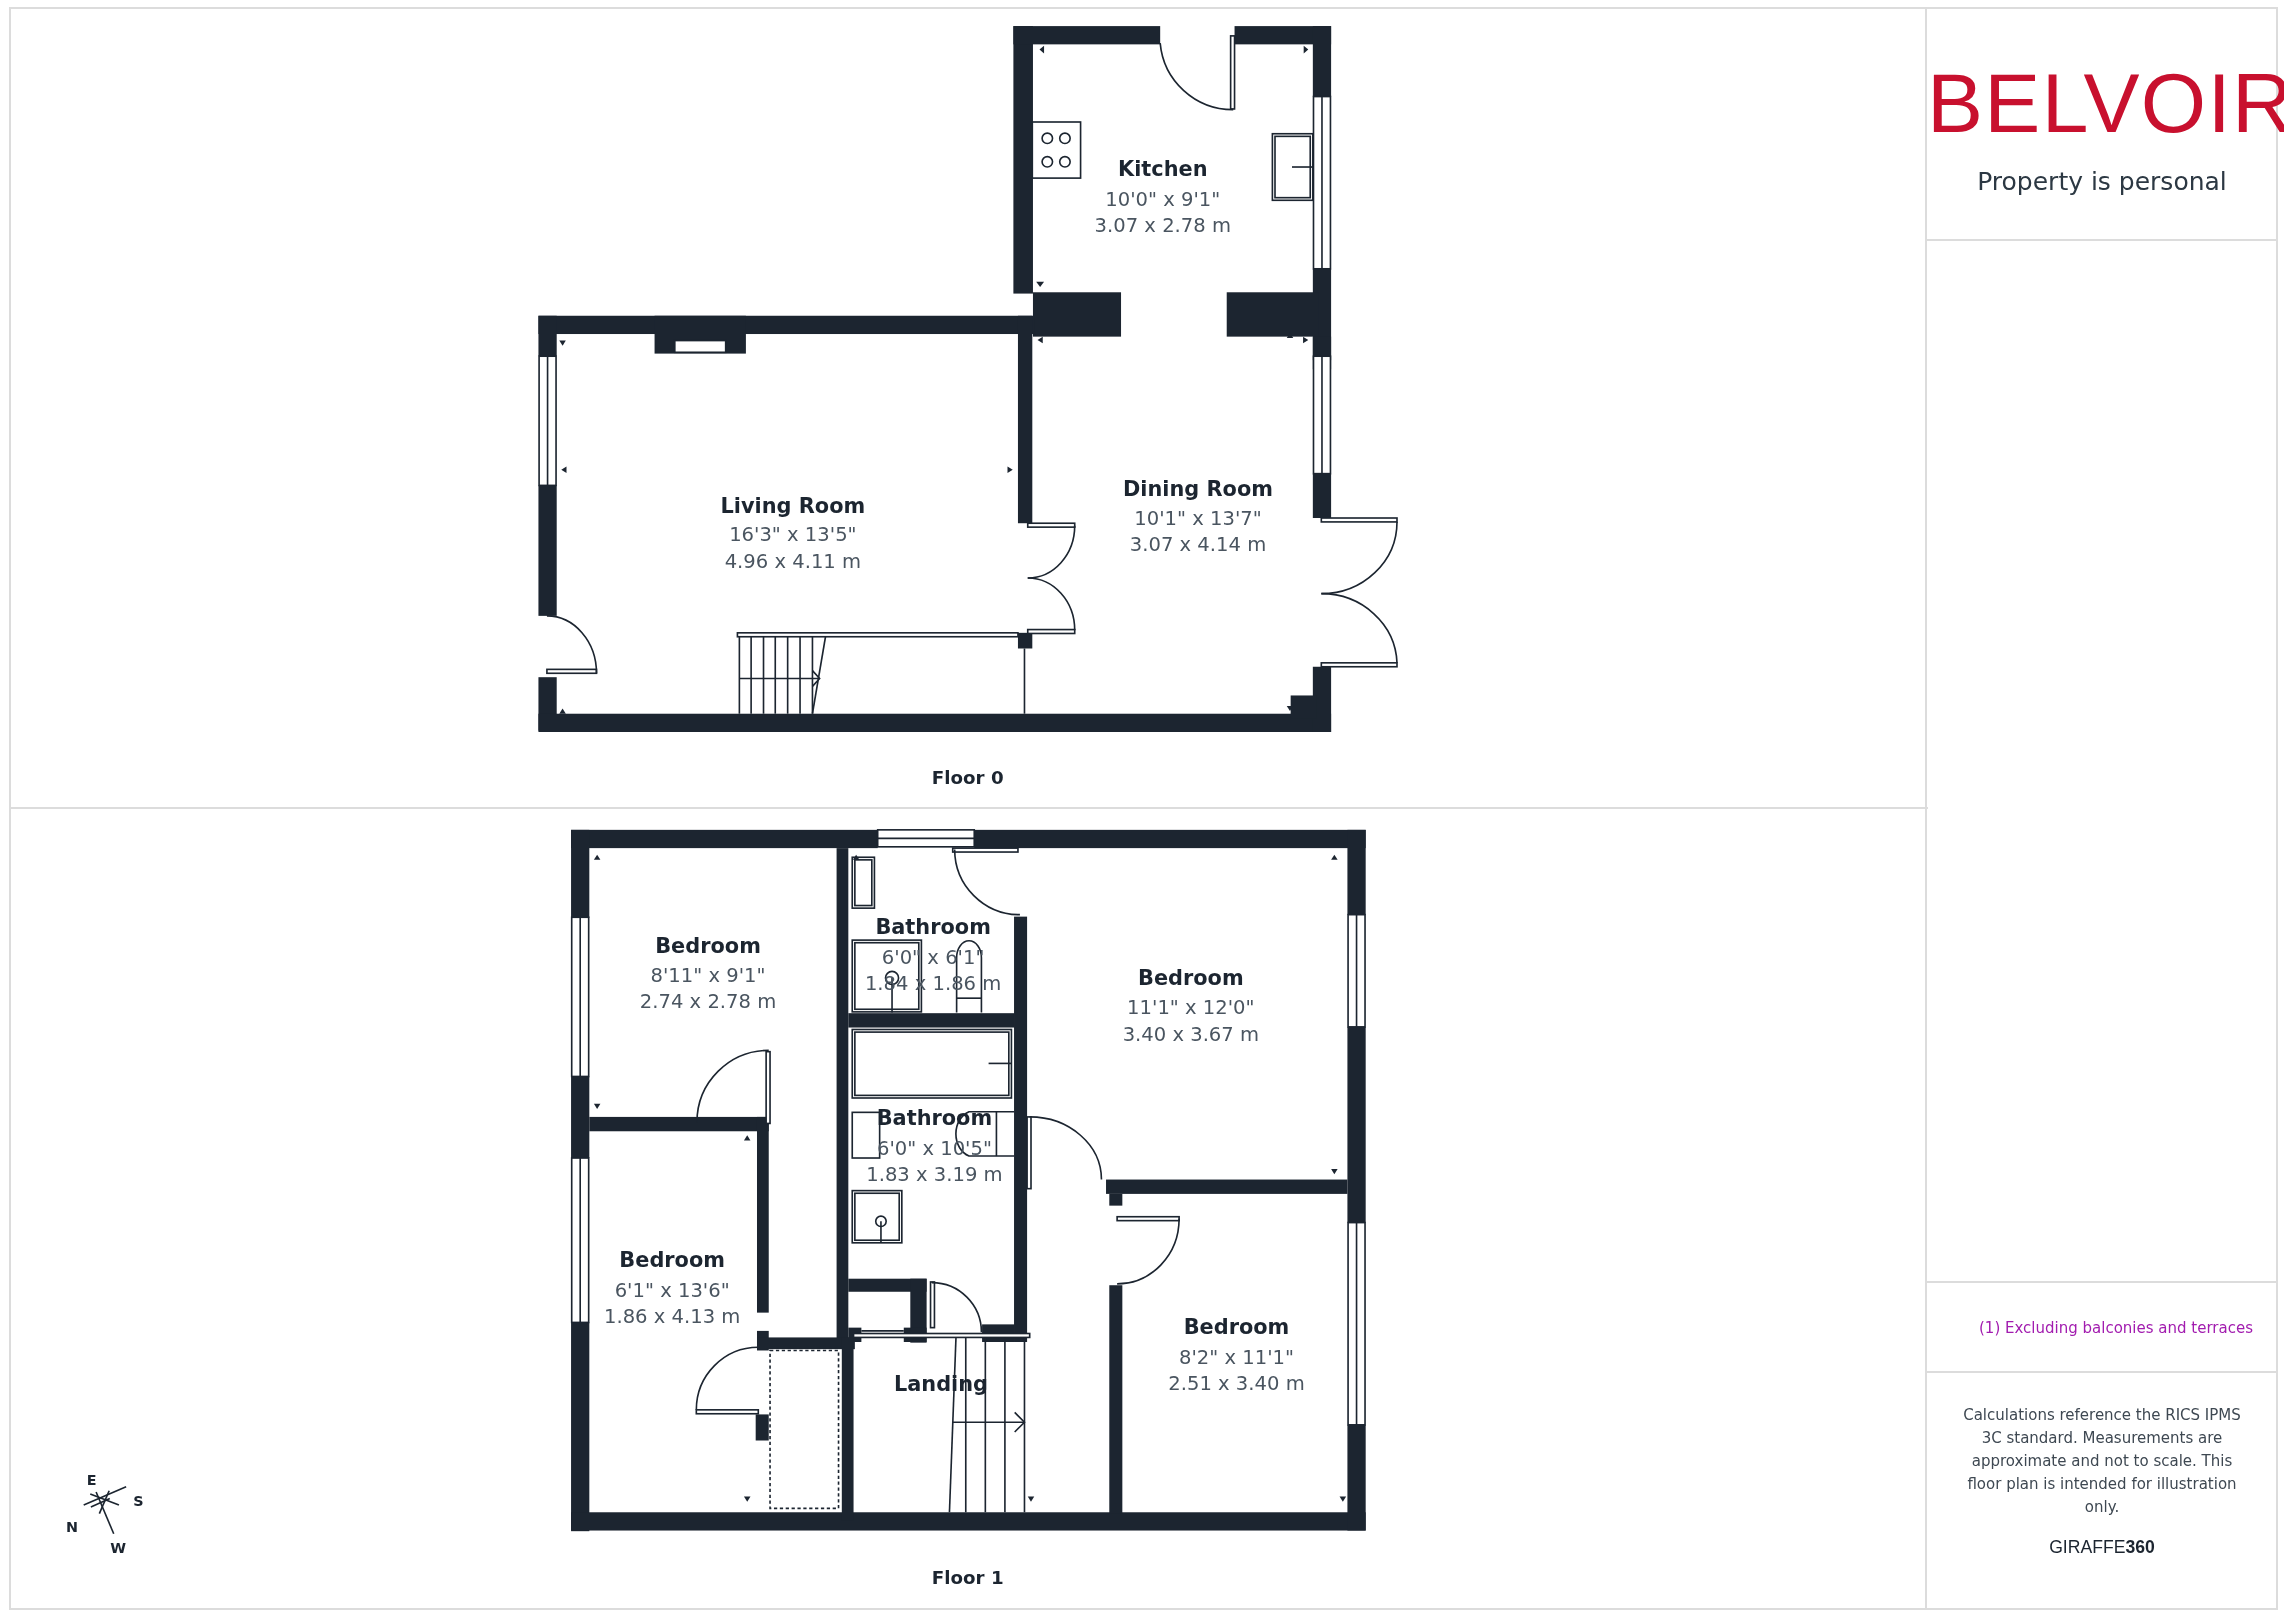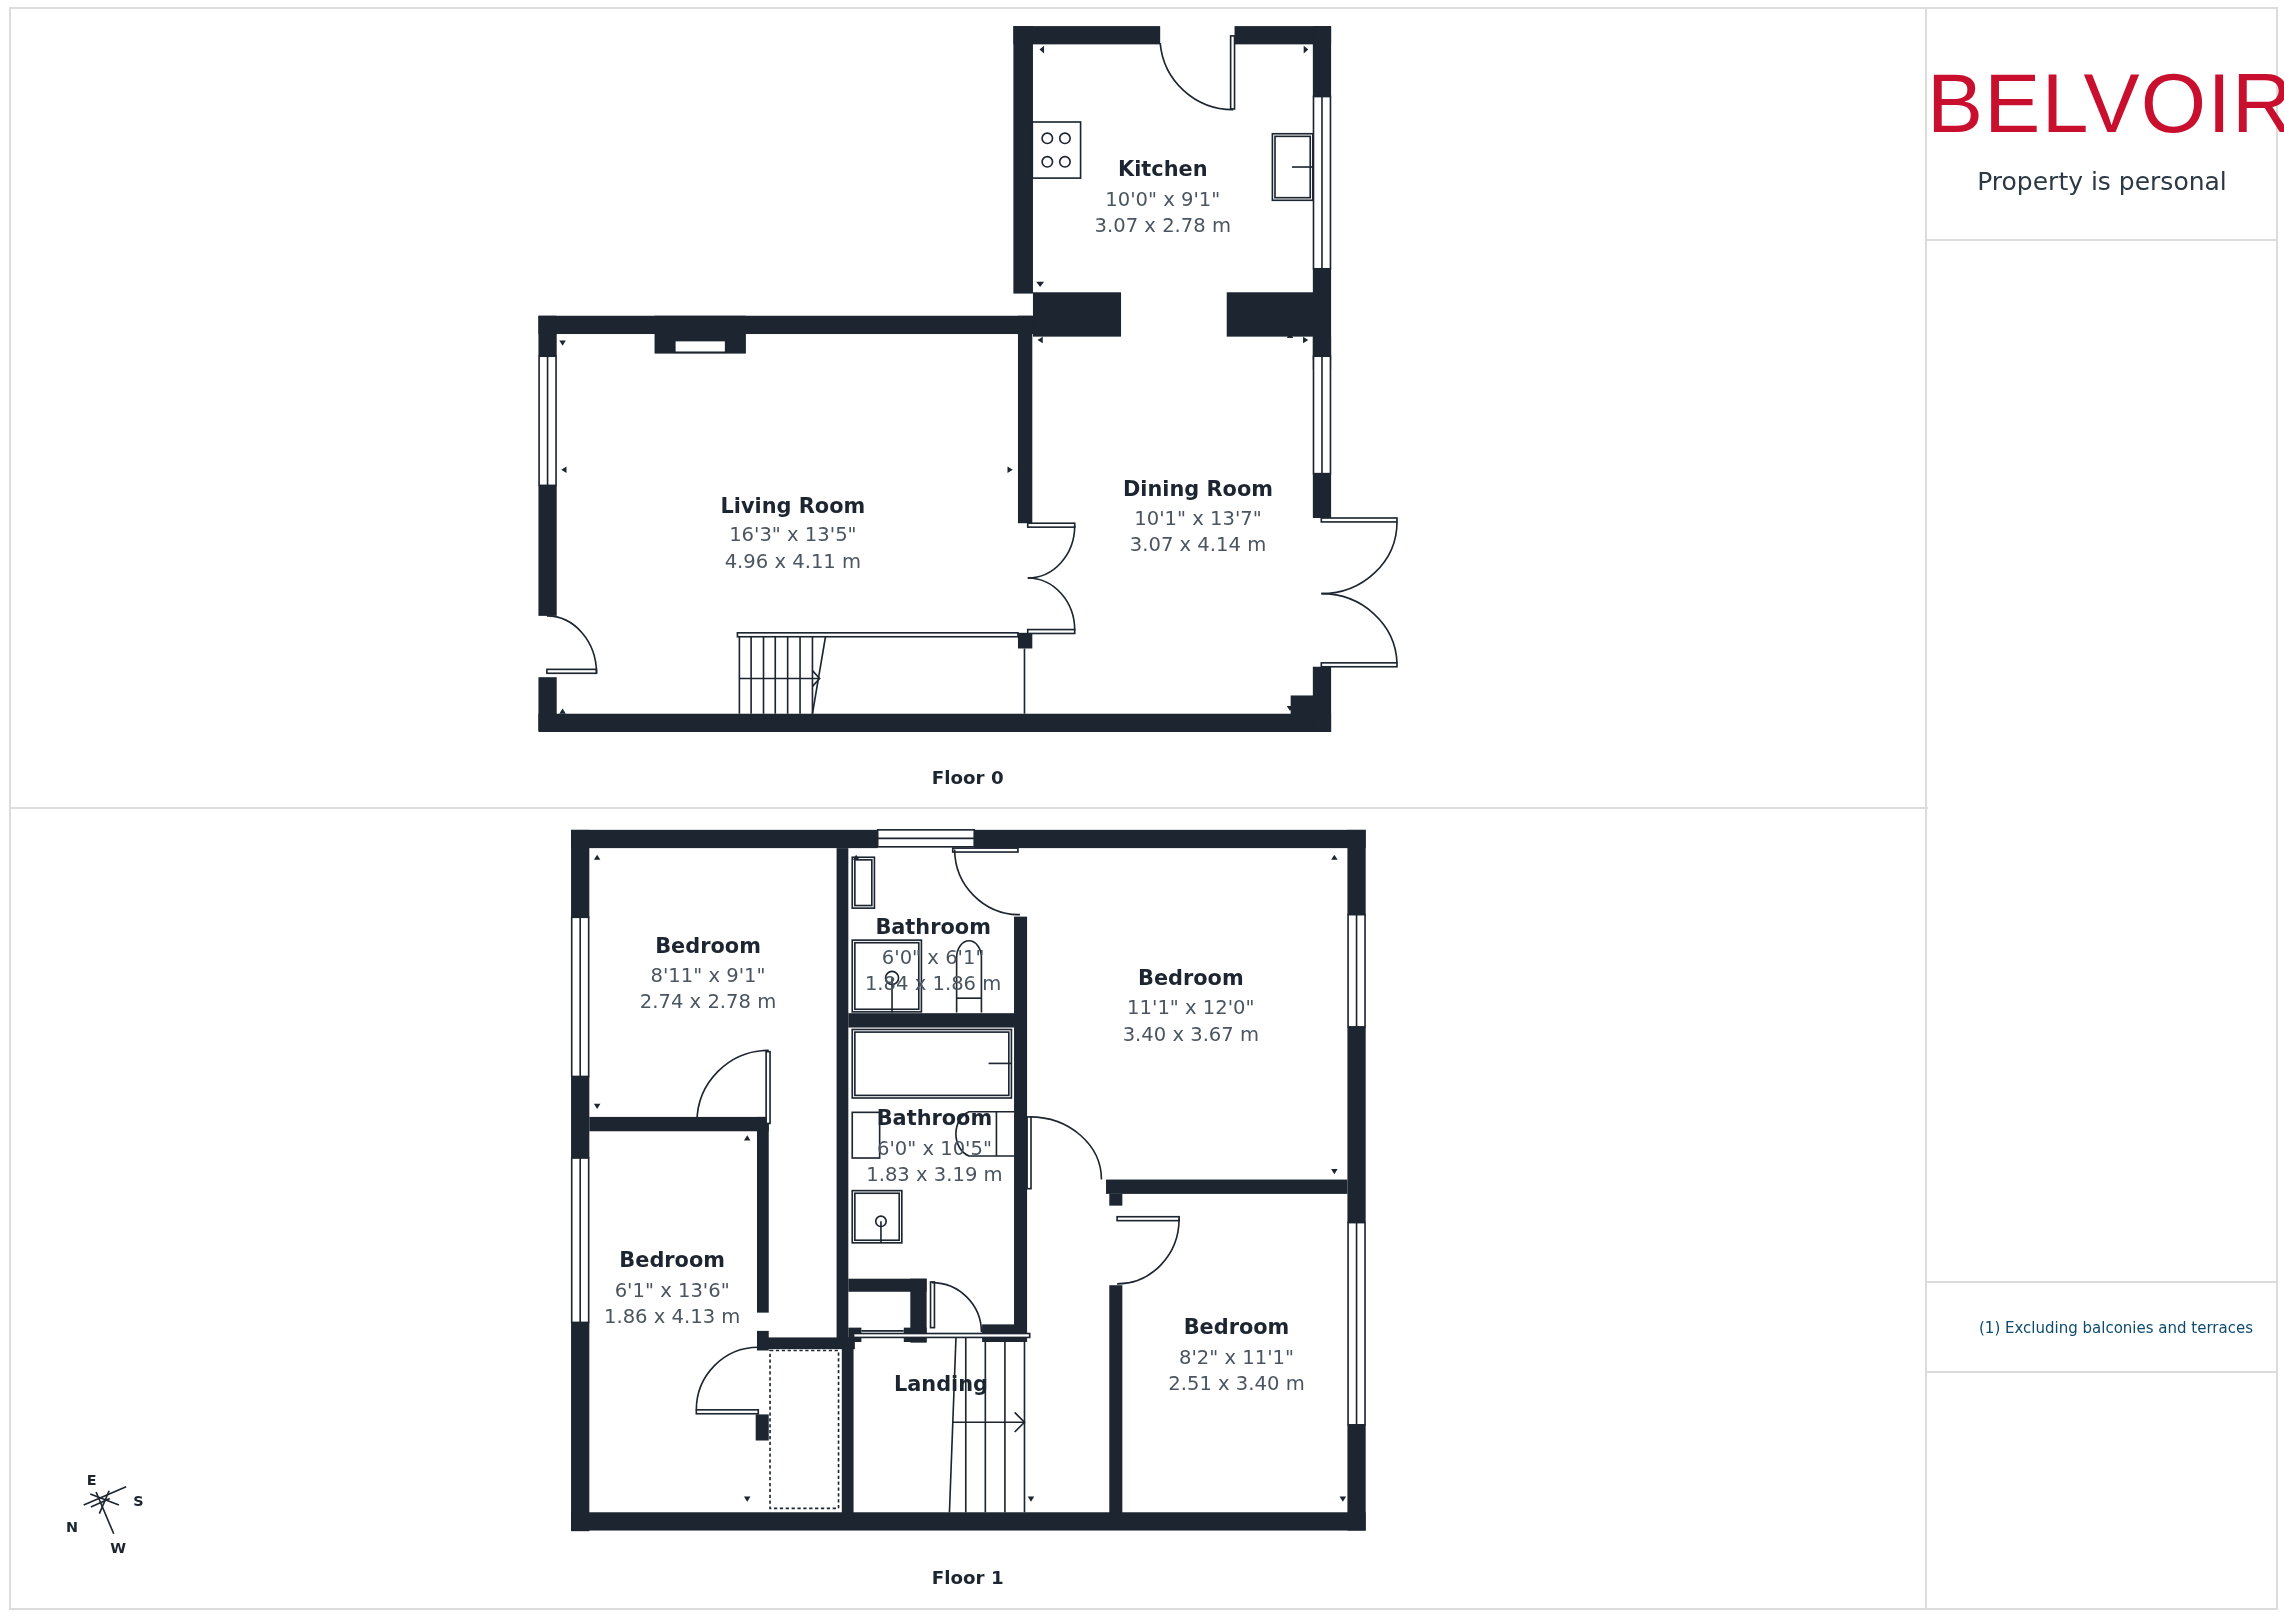--- a/index.html
+++ b/index.html
@@ -13,21 +13,21 @@
              border-left: 2px solid #dcdcdc; box-sizing: border-box; }
   .sb-sec { position: absolute; left: 0; width: 100%; box-sizing: border-box; text-align: center; }
   .sb-line { position: absolute; left: 0; width: 100%; border-top: 2px solid #dcdcdc; }
   .logo { font-family: "Liberation Sans", sans-serif; font-size: 84px; color: #c8102e;
           letter-spacing: 1.3px; line-height: 1; margin-top: 54px; font-weight: 400; }
   .tagline { font-family: "DejaVu Sans", sans-serif; font-size: 25px; color: #2c3843; margin-top: 22px; text-align: center; }
   .area-title { font-family: "DejaVu Sans", sans-serif; font-weight: bold; font-size: 19.6px; color: #1c2530; }
   .area-title sup { font-size: 10.4px; }
   .area-val { font-family: "DejaVu Sans", sans-serif; font-size: 17.6px; color: #4a5560; margin-top: 11.7px; }
   .area-val sup { font-size: 9.8px; }
-  .note { font-family: "DejaVu Sans", sans-serif; font-size: 15px; color: #0c4a6e; margin-left: 28px; }
+  .note { font-family: "DejaVu Sans", sans-serif; font-size: 15px; color: #a21caf; margin-left: 28px; }
   .disclaimer { font-family: "DejaVu Sans", sans-serif; font-size: 15px; line-height: 23px; color: #3e4852;
                 padding: 0 36px; }
   .brand { font-family: "Liberation Sans", sans-serif; font-size: 17.6px; color: #1c2530; margin-top: 18px; }
   .brand b { font-weight: bold; }
   svg { position: absolute; left: 0; top: 0; }
   .wall { fill: #1c2530; }
   .thin { fill: none; stroke: #1c2530; stroke-width: 2.5; }
   .thin-w { fill: #ffffff; stroke: #1c2530; stroke-width: 2.5; }
   .rn { font-family: "DejaVu Sans", sans-serif; font-weight: bold; font-size: 32px; fill: #1c2530; text-anchor: middle; }
   .rd { font-family: "DejaVu Sans", sans-serif; font-size: 30px; fill: #4a5560; text-anchor: middle; }
@@ -314,14 +314,18 @@
   </div>
   <div class="sb-line" style="top:232px;"></div>
 
 
   <div class="sb-line" style="top:1274px;"></div>
   <div class="sb-sec" style="top:1312px;">
     <div class="note">(1) Excluding balconies and terraces</div>
   </div>
   <div class="sb-line" style="top:1364px;"></div>
 
+  <div class="sb-sec" style="top:1397px;">
+    <div class="disclaimer">Calculations reference the RICS IPMS 3C standard. Measurements are approximate and not to scale. This floor plan is intended for illustration only.</div>
+    <div class="brand"><span>GIRAFFE</span><b>360</b></div>
+  </div>
 </div>
 
 
 </body></html>

